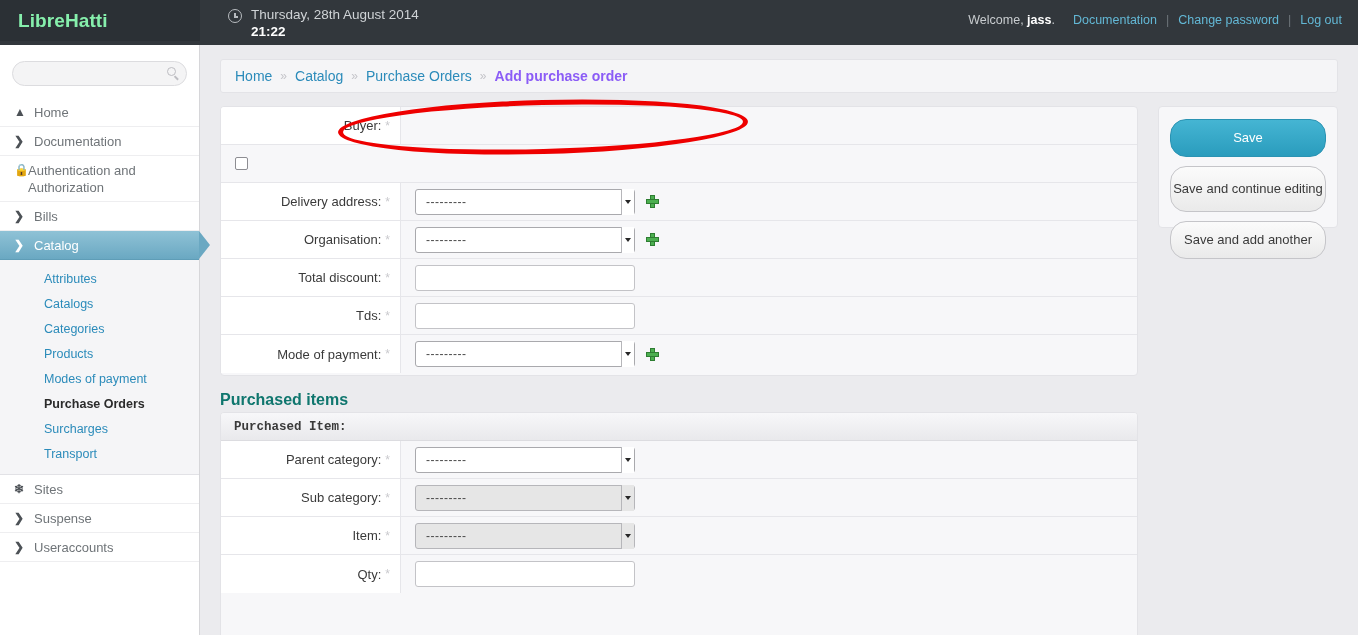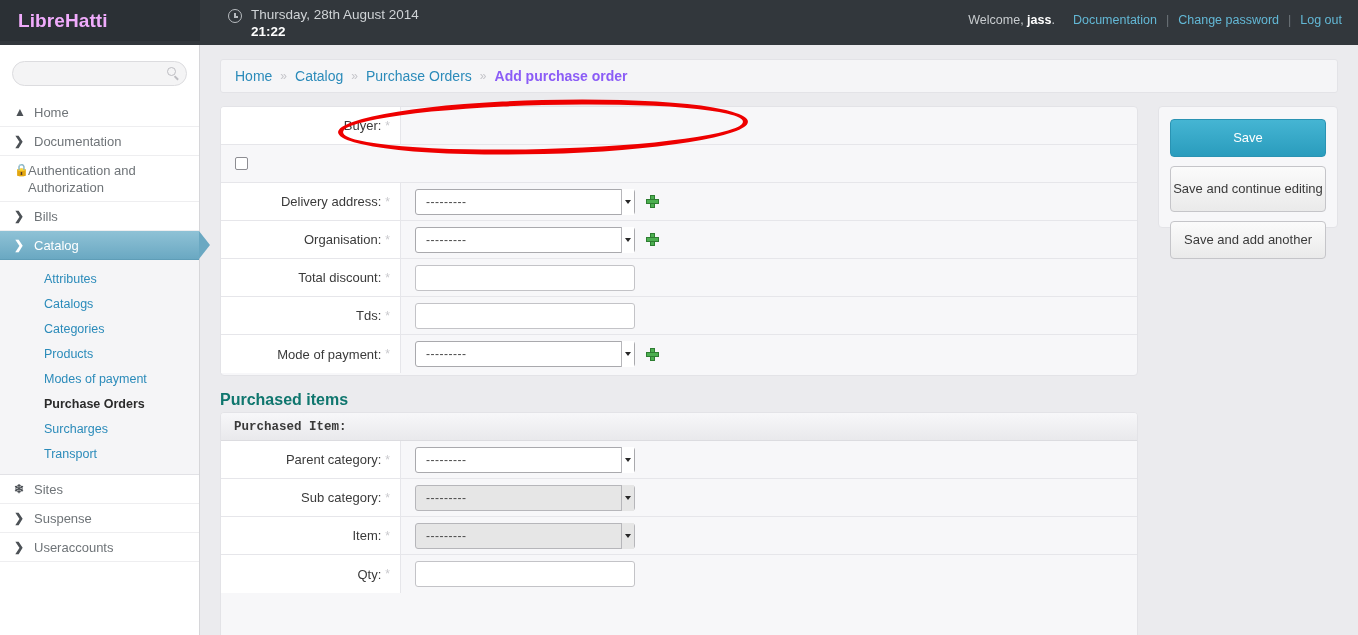--- a/index.html
+++ b/index.html
@@ -14,21 +14,21 @@
   }
 
   
   #topbar {
     position: absolute; top: 0; left: 0; width: 1358px; height: 45px;
     background: #32373c;
   }
   #brand {
     position: absolute; left: 0; top: 0; width: 200px; height: 41px;
     background: #2b3035;
-    color: #f0abfc;
+    color: #86efac;
     font-size: 19px; font-weight: bold;
     display: flex; align-items: center; padding-left: 18px;
     letter-spacing: .1px;
   }
   #clockzone {
     position: absolute; left: 228px; top: 6px;
     display: flex; align-items: flex-start; gap: 9px;
   }
   .clock-glyph {
     width: 14px; height: 14px; border-radius: 50%;
@@ -226,21 +226,21 @@
     font-size: 12.5px; font-weight: bold; color: #3a3a3a; font-family: Liberation Mono, monospace;
   }
 
   
   #savepanel {
     position: absolute; left: 958px; top: 61px; width: 180px; height: 122px;
     padding: 12px 11px;
   }
   .btn {
     width: 100%; height: 38px;
-    border-radius: 4px;
+    border-radius: 16px;
     display: flex; align-items: center; justify-content: center;
     text-align: center; cursor: pointer;
     font-size: 13px;
     line-height: 16px;
   }
   .btn.primary {
     background: linear-gradient(to bottom, #45b5d3 0%, #2a9cbd 100%);
     border: 1px solid #2a93b3;
     color: #fff;
     margin-bottom: 9px;

